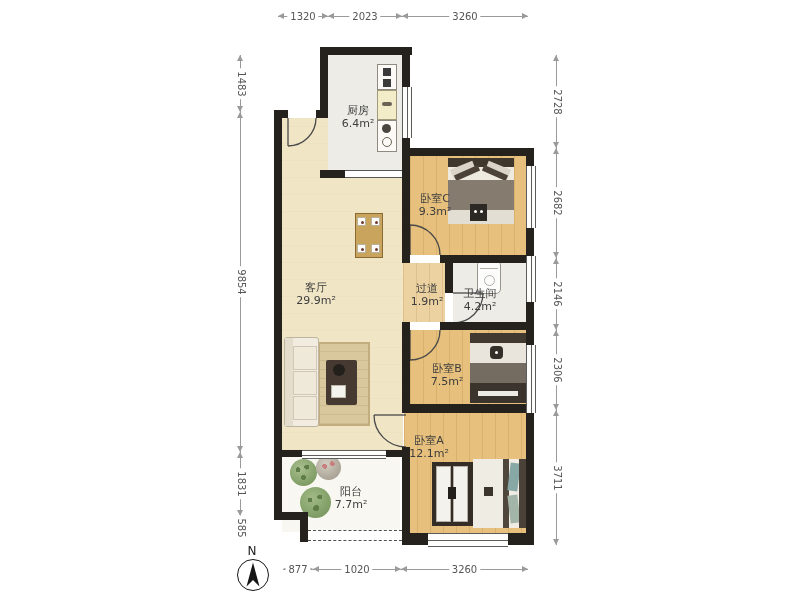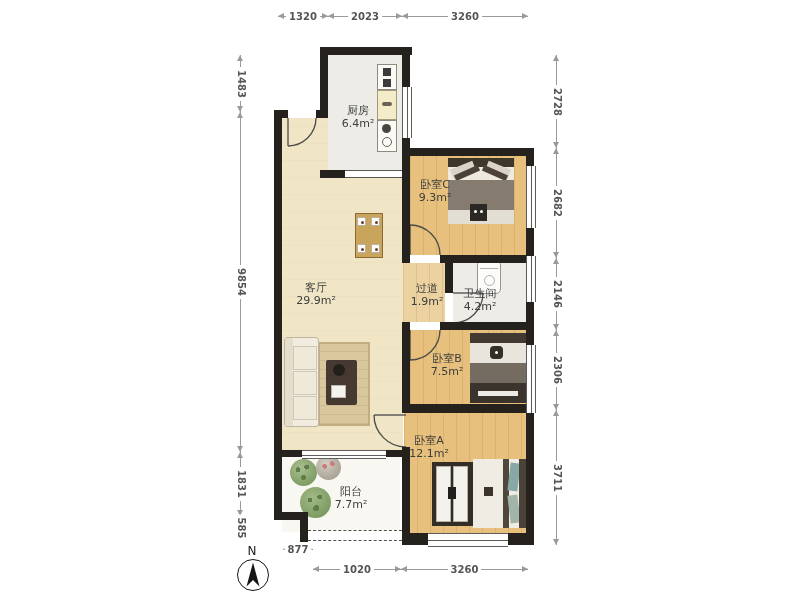--- a/index.html
+++ b/index.html
@@ -19,21 +19,21 @@
   .wood { background-color:#e6c07c;
           background-image:repeating-linear-gradient(90deg, rgba(150,100,35,.16) 0 1px, transparent 1px 13px); }
   .cream{ background-color:#f0e6c6;
           background-image:repeating-linear-gradient(0deg, rgba(160,140,80,.05) 0 1px, transparent 1px 17px); }
   .tile { background-color:#edece7; }
   .balc { background-color:#f8f7f2; }
 
   .rlabel{ position:absolute; z-index:50; text-align:center; color:#3d3d3d; }
   .rlabel span{ display:block; font-size:11px; line-height:13px; white-space:nowrap; }
 
-  .dim  { position:absolute; z-index:50;font-weight:bold; }
+  .dim  { position:absolute; z-index:50; }
   .dim-h{ height:14px; }
   .dim-h .ln{ position:absolute; left:0; right:0; top:6px; height:1px; background:#9a9a9a; }
   .dim-h .ln::before{ content:""; position:absolute; left:0; top:-3px; border-top:3.5px solid transparent; border-bottom:3.5px solid transparent; border-right:6px solid #9a9a9a; }
   .dim-h .ln::after { content:""; position:absolute; right:0; top:-3px; border-top:3.5px solid transparent; border-bottom:3.5px solid transparent; border-left:6px solid #9a9a9a; }
   .dim-v{ width:14px; }
   .dim-v .ln{ position:absolute; top:0; bottom:0; left:6px; width:1px; background:#9a9a9a; }
   .dim-v .ln::before{ content:""; position:absolute; top:0; left:-3px; border-left:3.5px solid transparent; border-right:3.5px solid transparent; border-bottom:6px solid #9a9a9a; }
   .dim-v .ln::after { content:""; position:absolute; bottom:0; left:-3px; border-left:3.5px solid transparent; border-right:3.5px solid transparent; border-top:6px solid #9a9a9a; }
   .dlabel{ position:absolute; left:50%; top:50%; transform:translate(-50%,-50%); background:#fff;
            padding:0 3px; font-size:10px; color:#555; line-height:12px; white-space:nowrap; }
@@ -193,37 +193,37 @@
       <path d="M410,360 A30,30 0 0 0 440,330"></path>
       <path d="M406,415 L374,415"></path>
       <path d="M374,415 A32,32 0 0 0 406,447"></path>
     </g>
   </svg>
 
   <div class="rlabel" style="left:333px;top:104px;width:50px">
     <span>厨房</span>
     <span>6.4m²</span>
   </div>
-  <div class="rlabel" style="left:412px;top:178px;width:46px">
+  <div class="rlabel" style="left:412px;top:192px;width:46px">
     <span>卧室C</span>
     <span>9.3m²</span>
   </div>
   <div class="rlabel" style="left:290px;top:281px;width:52px">
     <span>客厅</span>
     <span>29.9m²</span>
   </div>
   <div class="rlabel" style="left:404px;top:282px;width:46px">
     <span>过道</span>
     <span>1.9m²</span>
   </div>
   <div class="rlabel" style="left:452px;top:287px;width:56px">
     <span>卫生间</span>
     <span>4.2m²</span>
   </div>
-  <div class="rlabel" style="left:424px;top:352px;width:46px">
+  <div class="rlabel" style="left:424px;top:362px;width:46px">
     <span>卧室B</span>
     <span>7.5m²</span>
   </div>
   <div class="rlabel" style="left:403px;top:434px;width:52px">
     <span>卧室A</span>
     <span>12.1m²</span>
   </div>
   <div class="rlabel" style="left:328px;top:485px;width:46px">
     <span>阳台</span>
     <span>7.7m²</span>
@@ -235,21 +235,21 @@
     </div>
   <div class="dim dim-h" style="left:328px;top:10px;width:74px">
       <b class="ln"></b>
       <span class="dlabel">2023</span>
     </div>
   <div class="dim dim-h" style="left:402px;top:10px;width:126px">
       <b class="ln"></b>
       <span class="dlabel">3260</span>
     </div>
 
-  <div class="dim dim-h" style="left:283px;top:543px;width:30px">
+  <div class="dim dim-h" style="left:283px;top:563px;width:30px">
       <b class="ln"></b>
       <span class="dlabel">877</span>
     </div>
   <div class="dim dim-h" style="left:313px;top:563px;width:88px">
       <b class="ln"></b>
       <span class="dlabel">1020</span>
     </div>
   <div class="dim dim-h" style="left:401px;top:563px;width:127px">
       <b class="ln"></b>
       <span class="dlabel">3260</span>

